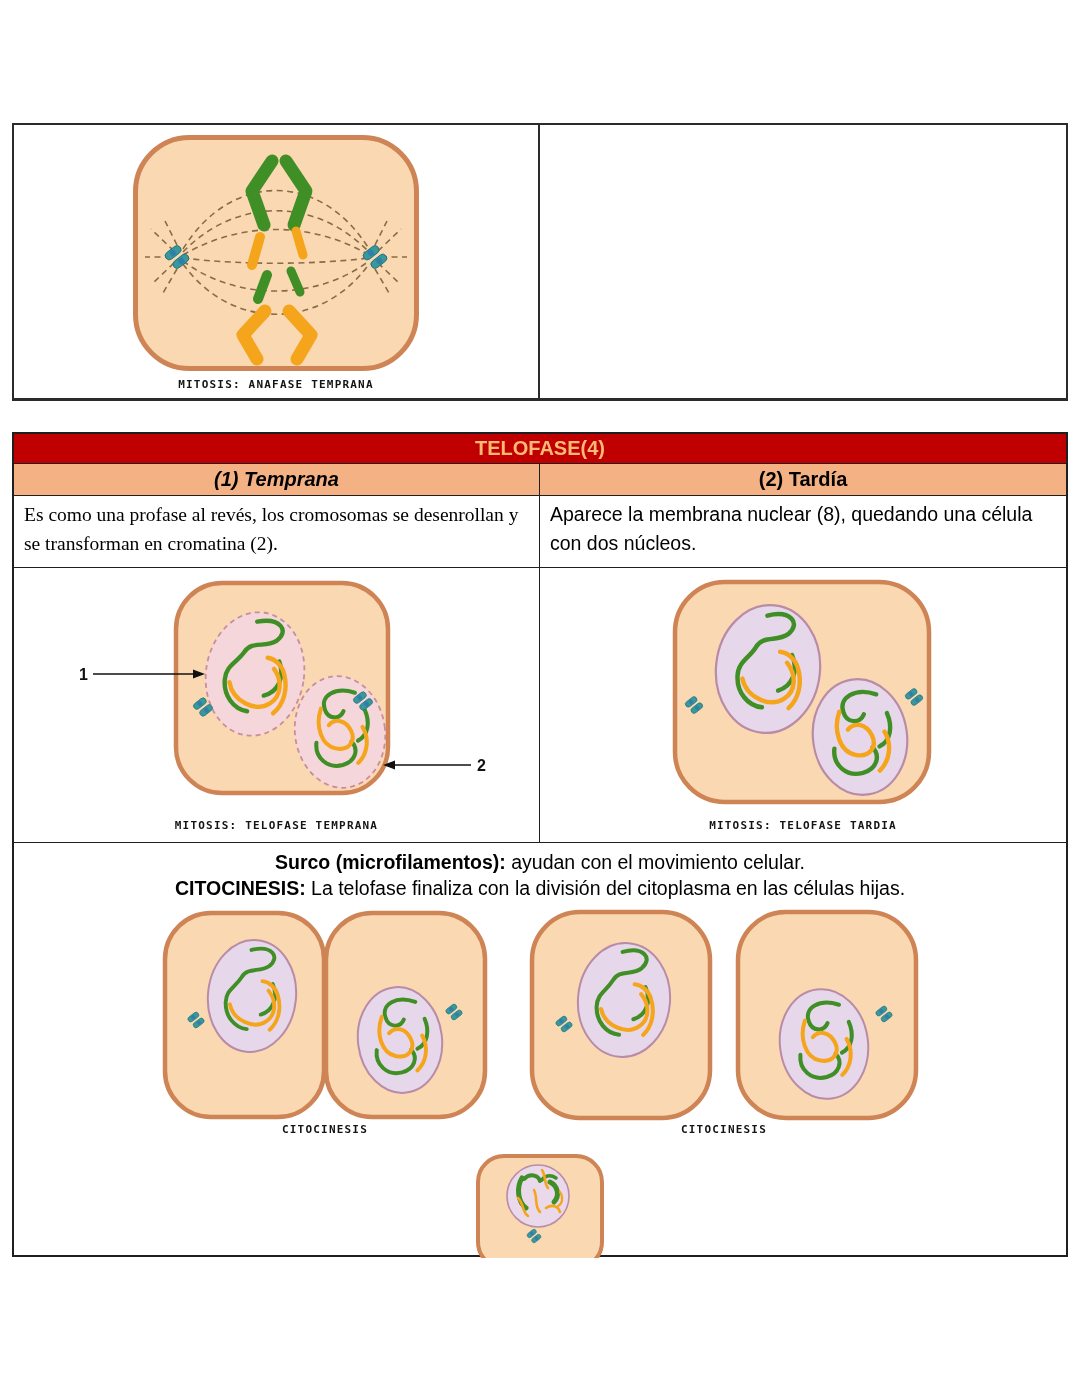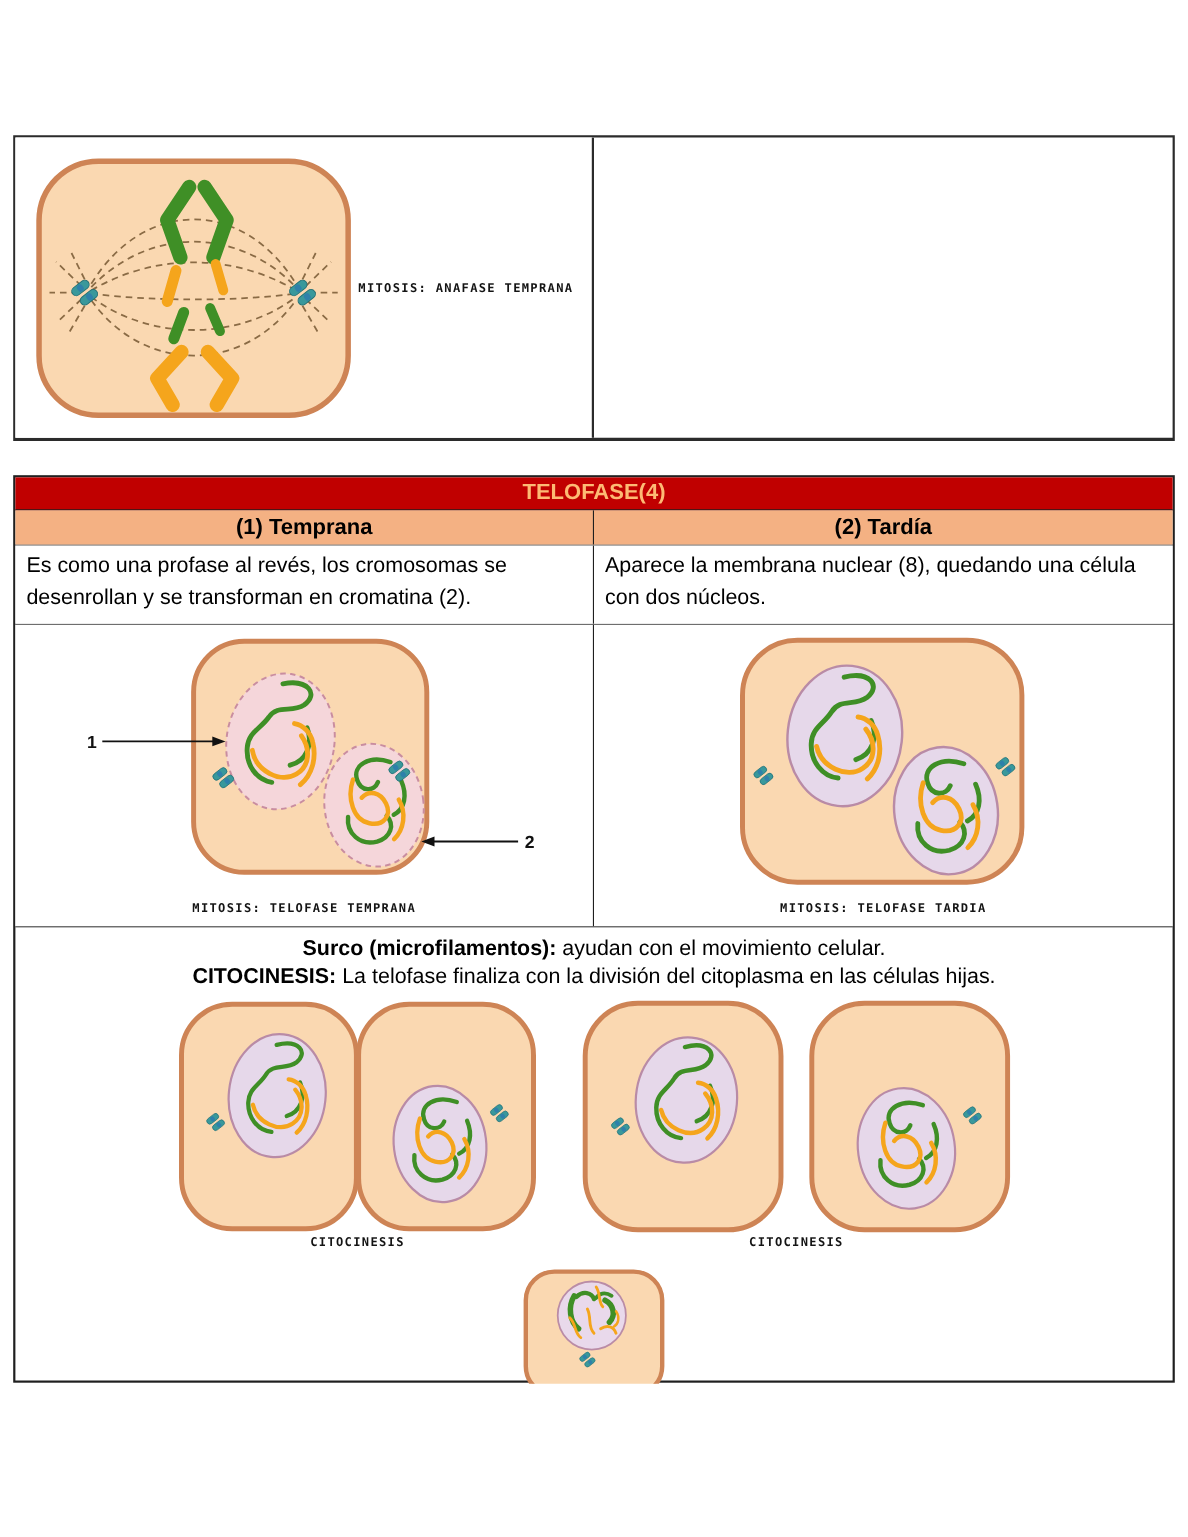--- a/index.html
+++ b/index.html
@@ -9,48 +9,48 @@
     font-family:"Liberation Sans", sans-serif; color:#000; overflow:hidden;
   }
 
   
   .anafase-table {
     position:absolute; left:12px; top:123px; width:1056px; height:278px;
     border:2px solid #2b2b2b; border-bottom-width:3px;
     display:grid; grid-template-columns:1fr 1fr;
   }
   .anafase-table .fig-cell {
-    display:flex; flex-direction:row; align-items:center; justify-content:center;
+    display:flex; flex-direction:column; align-items:center; justify-content:center;
     gap:5px; background:#fff;
   }
   .anafase-table .fig-cell.first { border-right:2px solid #2b2b2b; }
 
   
   .telofase-table {
     position:absolute; left:12px; top:432px; width:1056px;
     border:2.5px solid #1f1f1f; background:#fff;
   }
   .t2-title {
     height:30px; background:#C00000; color:#fdba74;
     font-weight:bold; font-size:20px;
     display:flex; align-items:center; justify-content:center;
     border-bottom:1.5px solid #1f1f1f;
   }
   .t2-heads { display:grid; grid-template-columns:1fr 1fr; border-bottom:1.5px solid #1f1f1f; }
   .t2-heads .head-cell {
     height:31px; background:#F4B183; font-weight:bold; font-size:20px;
     display:flex; align-items:center; justify-content:center;
   }
-  .t2-heads .head-cell.first { border-right:1.5px solid #1f1f1f; }
+  .t2-heads .head-cell.first { border-right:1.5px solid #1f1f1f;font-style:italic; }
   .t2-desc { display:grid; grid-template-columns:1fr 1fr; border-bottom:1.5px solid #1f1f1f; }
   .t2-desc .desc-cell {
     min-height:63px; padding:4px 12px 8px 10px; font-size:19.5px; line-height:1.5;
     background:#fff;
   }
-  .t2-desc .desc-cell.first { border-right:1.5px solid #1f1f1f; }
+  .t2-desc .desc-cell.first { border-right:1.5px solid #1f1f1f;font-family:Liberation Serif, serif; }
   .t2-figs { display:grid; grid-template-columns:1fr 1fr; border-bottom:1.5px solid #1f1f1f; }
   .t2-figs .fig-cell {
     height:274px; display:flex; flex-direction:column; align-items:center; justify-content:center;
     gap:4px; background:#fff;
   }
   .t2-figs .fig-cell.first { border-right:1.5px solid #1f1f1f; }
 
   .t2-cito { position:relative; height:412px; display:flex; flex-direction:column; align-items:center; padding-top:6px; }
   .cito-line { font-size:19.5px; line-height:1.35; text-align:center; }
   .cito-figrow { display:flex; align-items:flex-start; gap:38px; margin-top:7px; }

